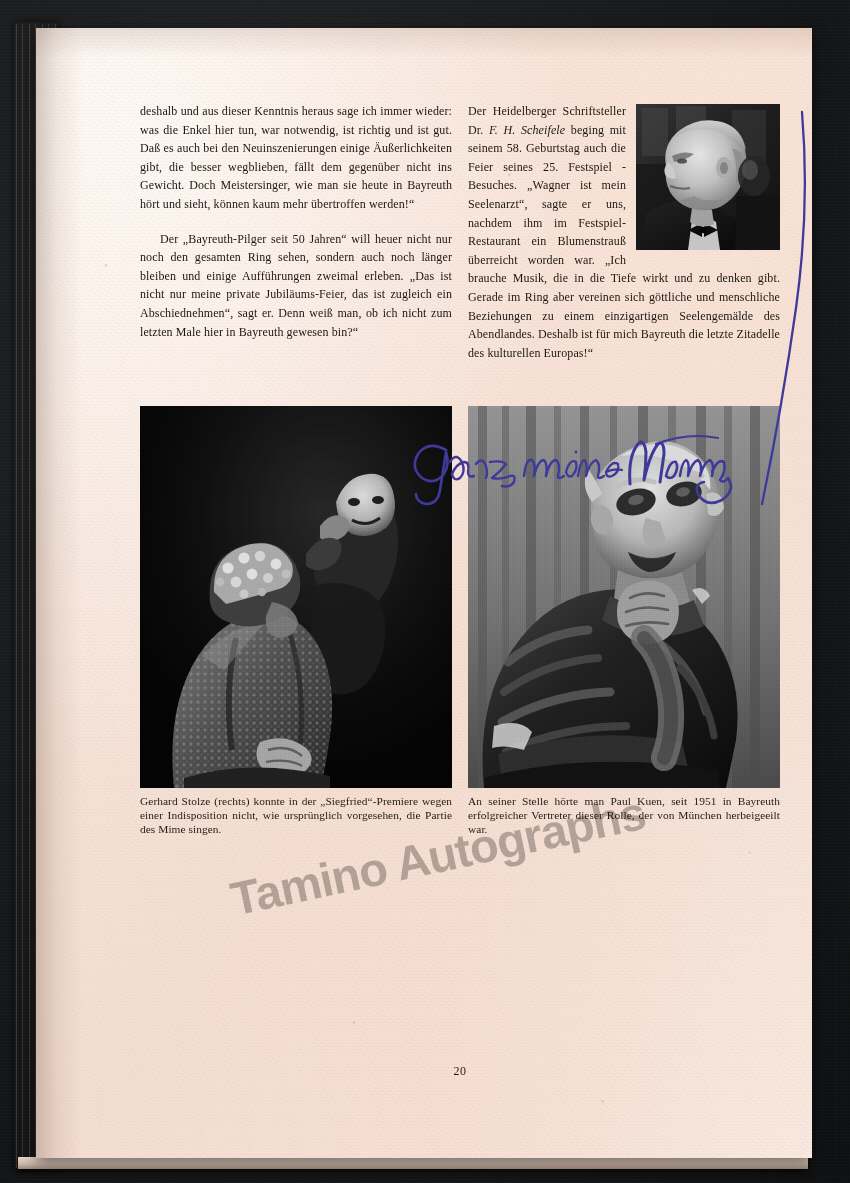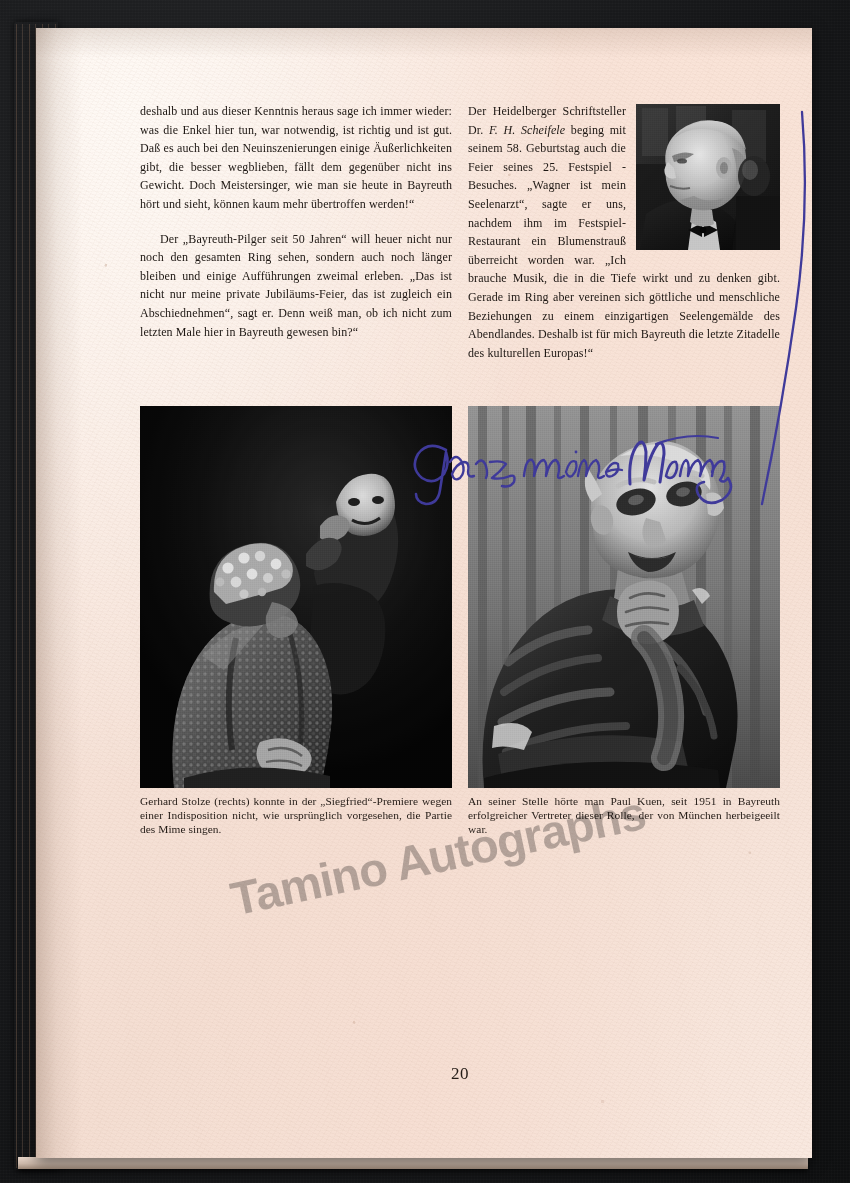--- a/index.html
+++ b/index.html
@@ -200,21 +200,21 @@
     letter-spacing: .05px;
   }
 
   
   .folio {
     position:absolute;
     left: 0; right: 0;
     top: 962px;
     text-align:center;
     font-family:"Liberation Serif","DejaVu Serif",serif;
-    font-size: 17px;
+    font-size: 12px;
     color:#241c17;
     letter-spacing:.5px;
   }
 
   
   .ink {
     position:absolute;
     z-index: 9;
     pointer-events:none;
   }

